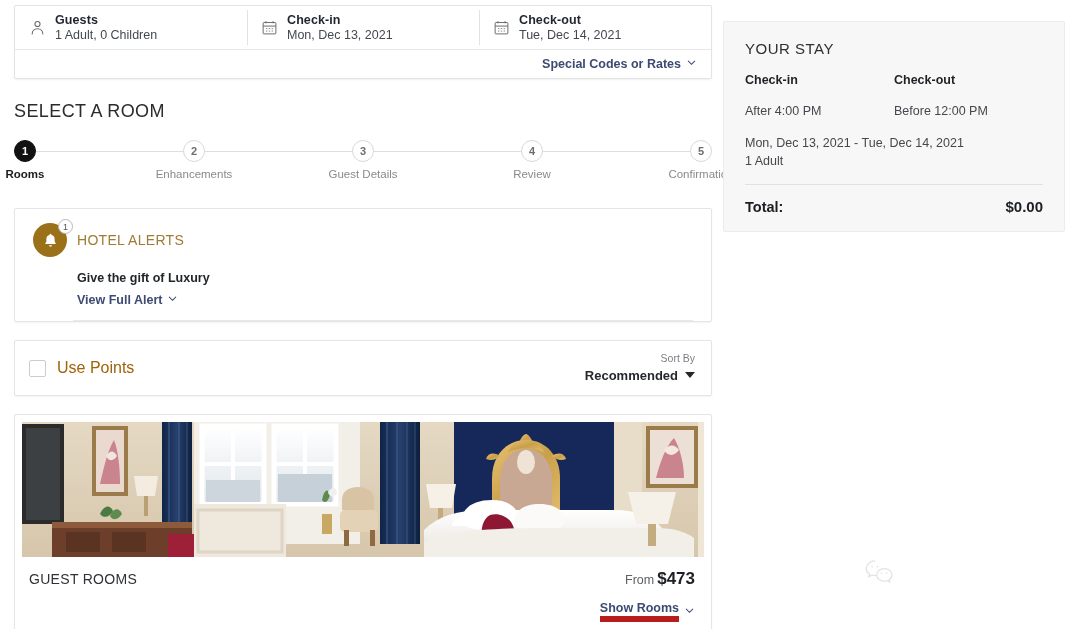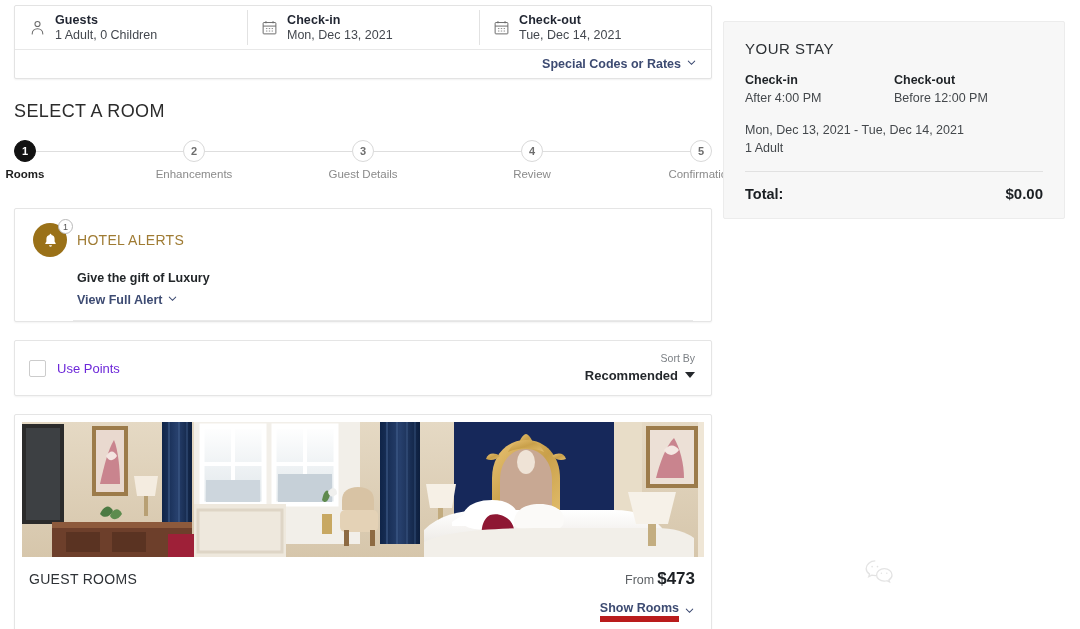--- a/index.html
+++ b/index.html
@@ -236,22 +236,22 @@
     gap: 11px;
     cursor: pointer;
   }
   .checkbox {
     width: 17px; height: 17px;
     border: 1px solid #cccccc;
     border-radius: 2px;
     background: #ffffff;
   }
   .use-points-label {
-    font-size: 13px;
-    color: #6d28d9;
+    font-size: 16px;
+    color: #a16207;
   }
   .sortby { text-align: right; cursor: pointer; }
   .sortby-label {
     font-size: 10.5px;
     color: #7b7f84;
     line-height: 1.3;
   }
   .sortby-value {
     font-size: 13px;
     font-weight: bold;
@@ -344,21 +344,21 @@
     margin-top: 16px;
     display: flex;
   }
   .stay-time-col { width: 50%; }
   .stay-time-label {
     font-size: 12.5px;
     font-weight: bold;
     color: #1e2226;
   }
   .stay-time-value {
-    margin-top: 4px;
+    margin-top: 17px;
     font-size: 12.5px;
     color: #44484c;
   }
   .stay-dates {
     margin-top: 16px;
     font-size: 12.5px;
     color: #44484c;
     line-height: 1.45;
   }
   .stay-rule {

